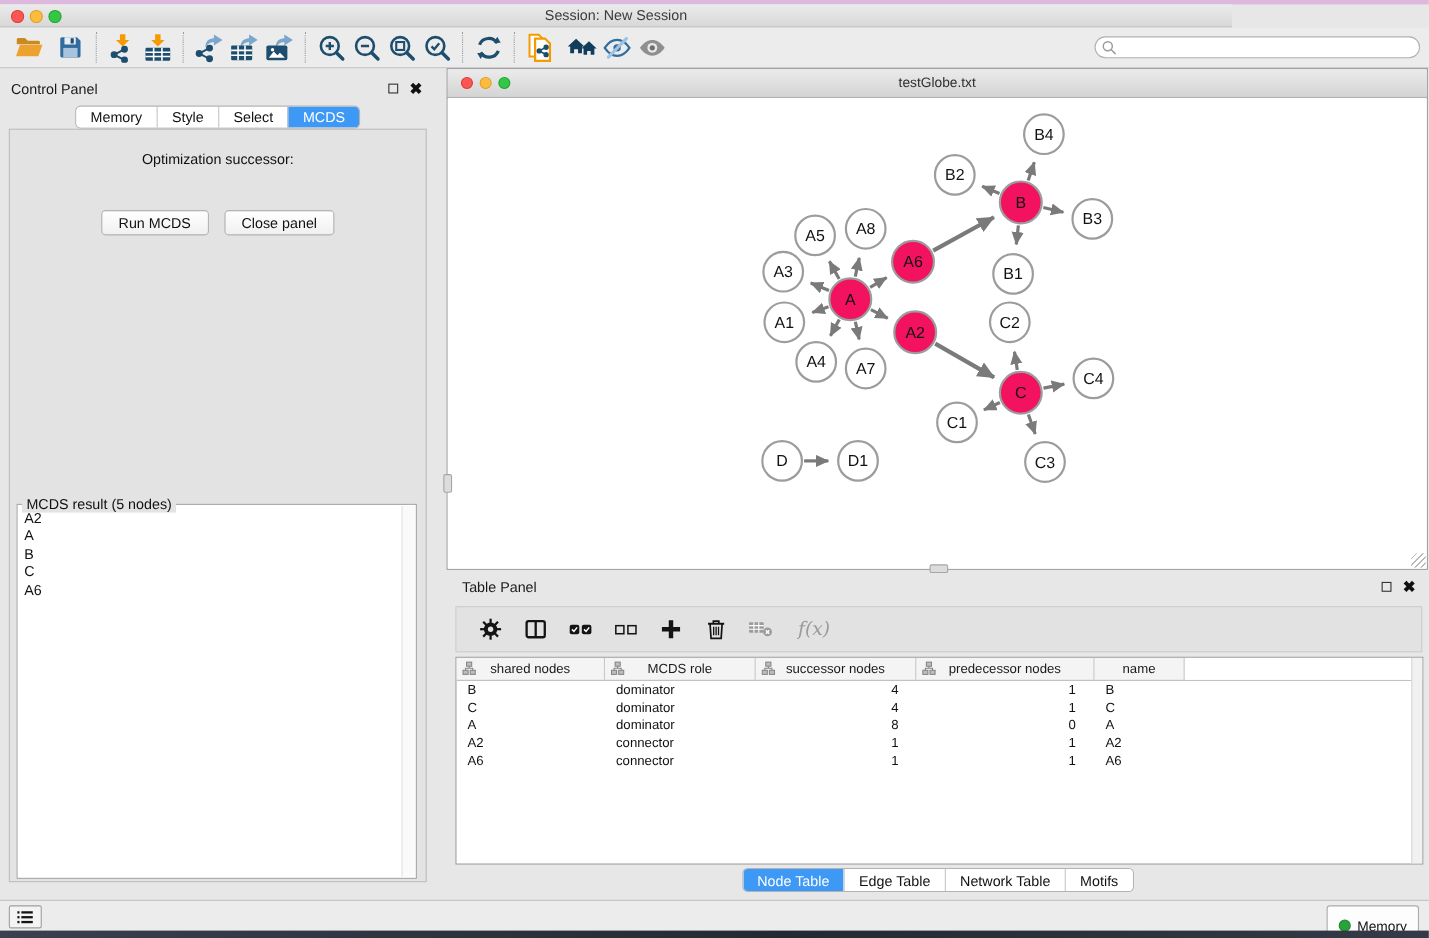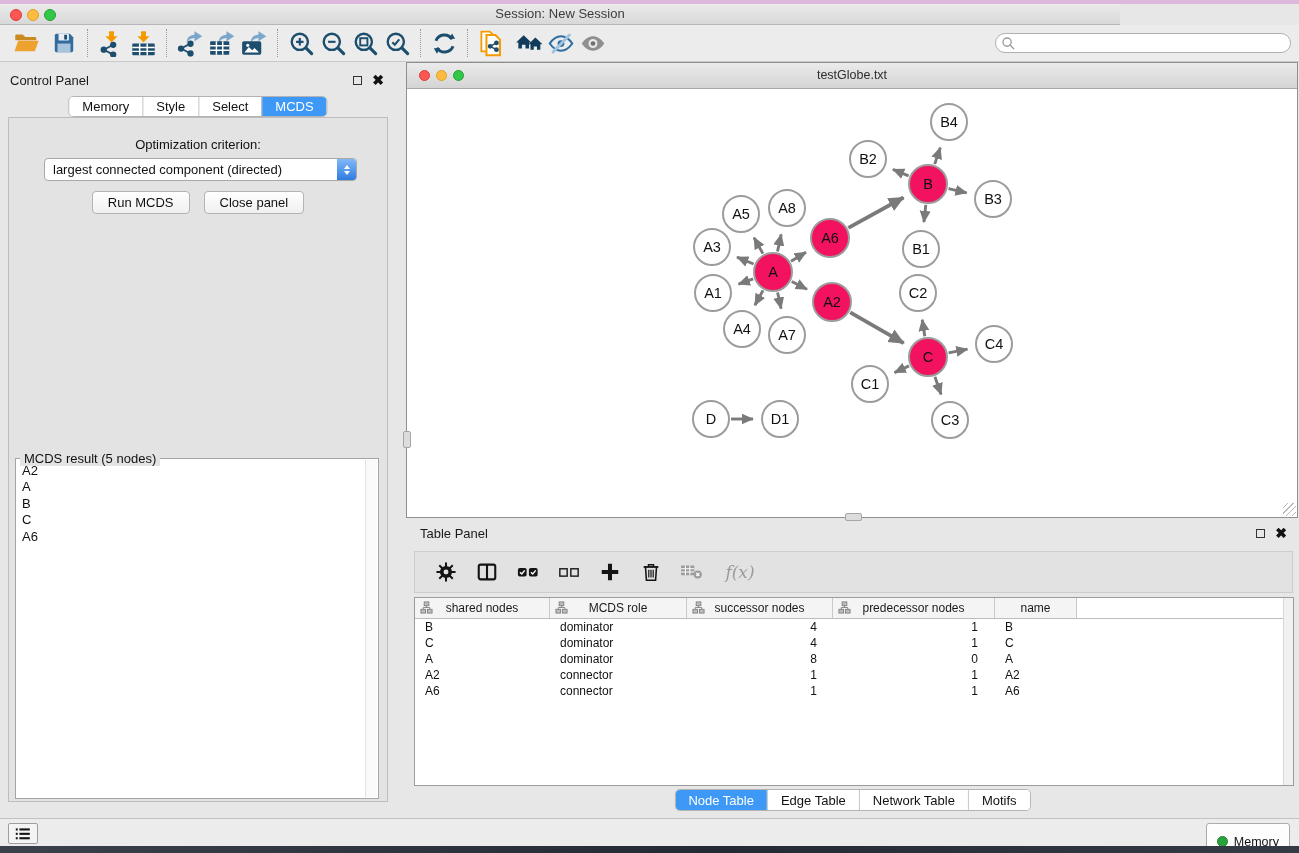--- a/index.html
+++ b/index.html
@@ -285,28 +285,21 @@
     <span class="float-box"></span>
     <span class="close-x">✖</span>
   </div>
   <div class="cp-tabs" id="cp-tabs">
       <div class="seg-tab">Memory</div>
       <div class="seg-tab">Style</div>
       <div class="seg-tab">Select</div>
       <div class="seg-tab selected">MCDS</div>
     </div>
   <div class="cp-content">
-    <div class="opt-label">Optimization criterion:</div>
-    <div class="combo">
-      <span class="combo-text">largest connected component (directed)</span>
-      <span class="combo-stepper">
-          <span class="tri-up"></span>
-          <span class="tri-down"></span>
-        </span>
-    </div>
+    <div class="opt-label">Optimization successor:</div>
     <div class="btn-row">
       <button class="mac-btn">Run MCDS</button>
       <button class="mac-btn">Close panel</button>
     </div>
     <div class="result-group">
       <div class="result-legend">MCDS result (5 nodes)</div>
       <div class="mcds-list" id="mcds-list">
           <div class="list-item">A2</div>
           <div class="list-item">A</div>
           <div class="list-item">B</div>

